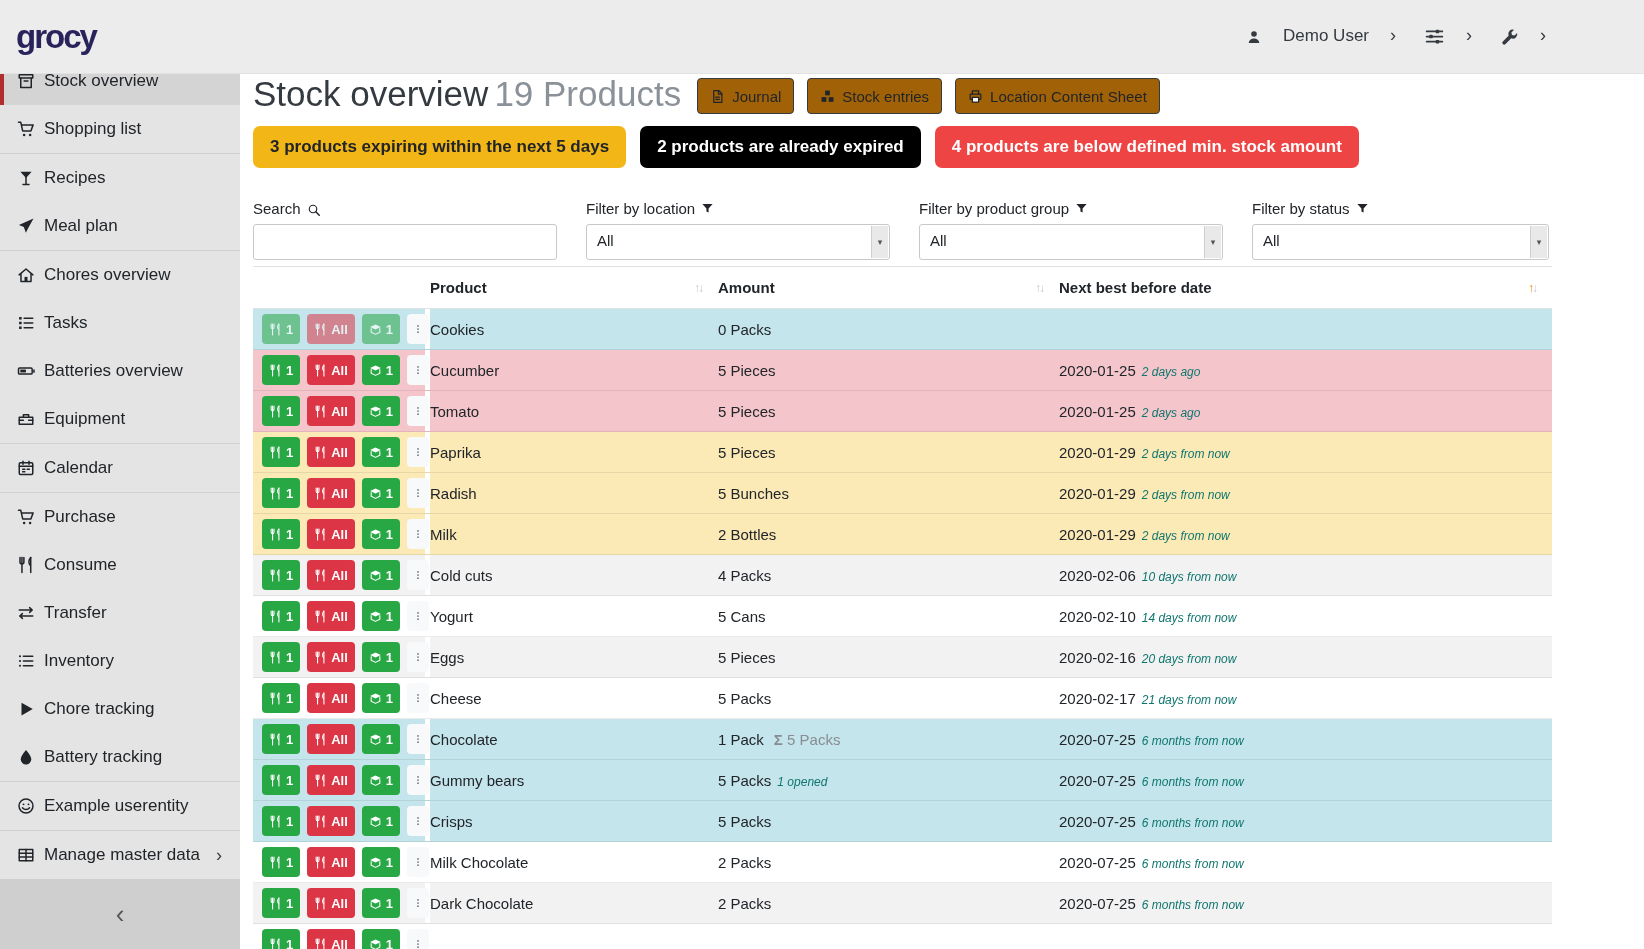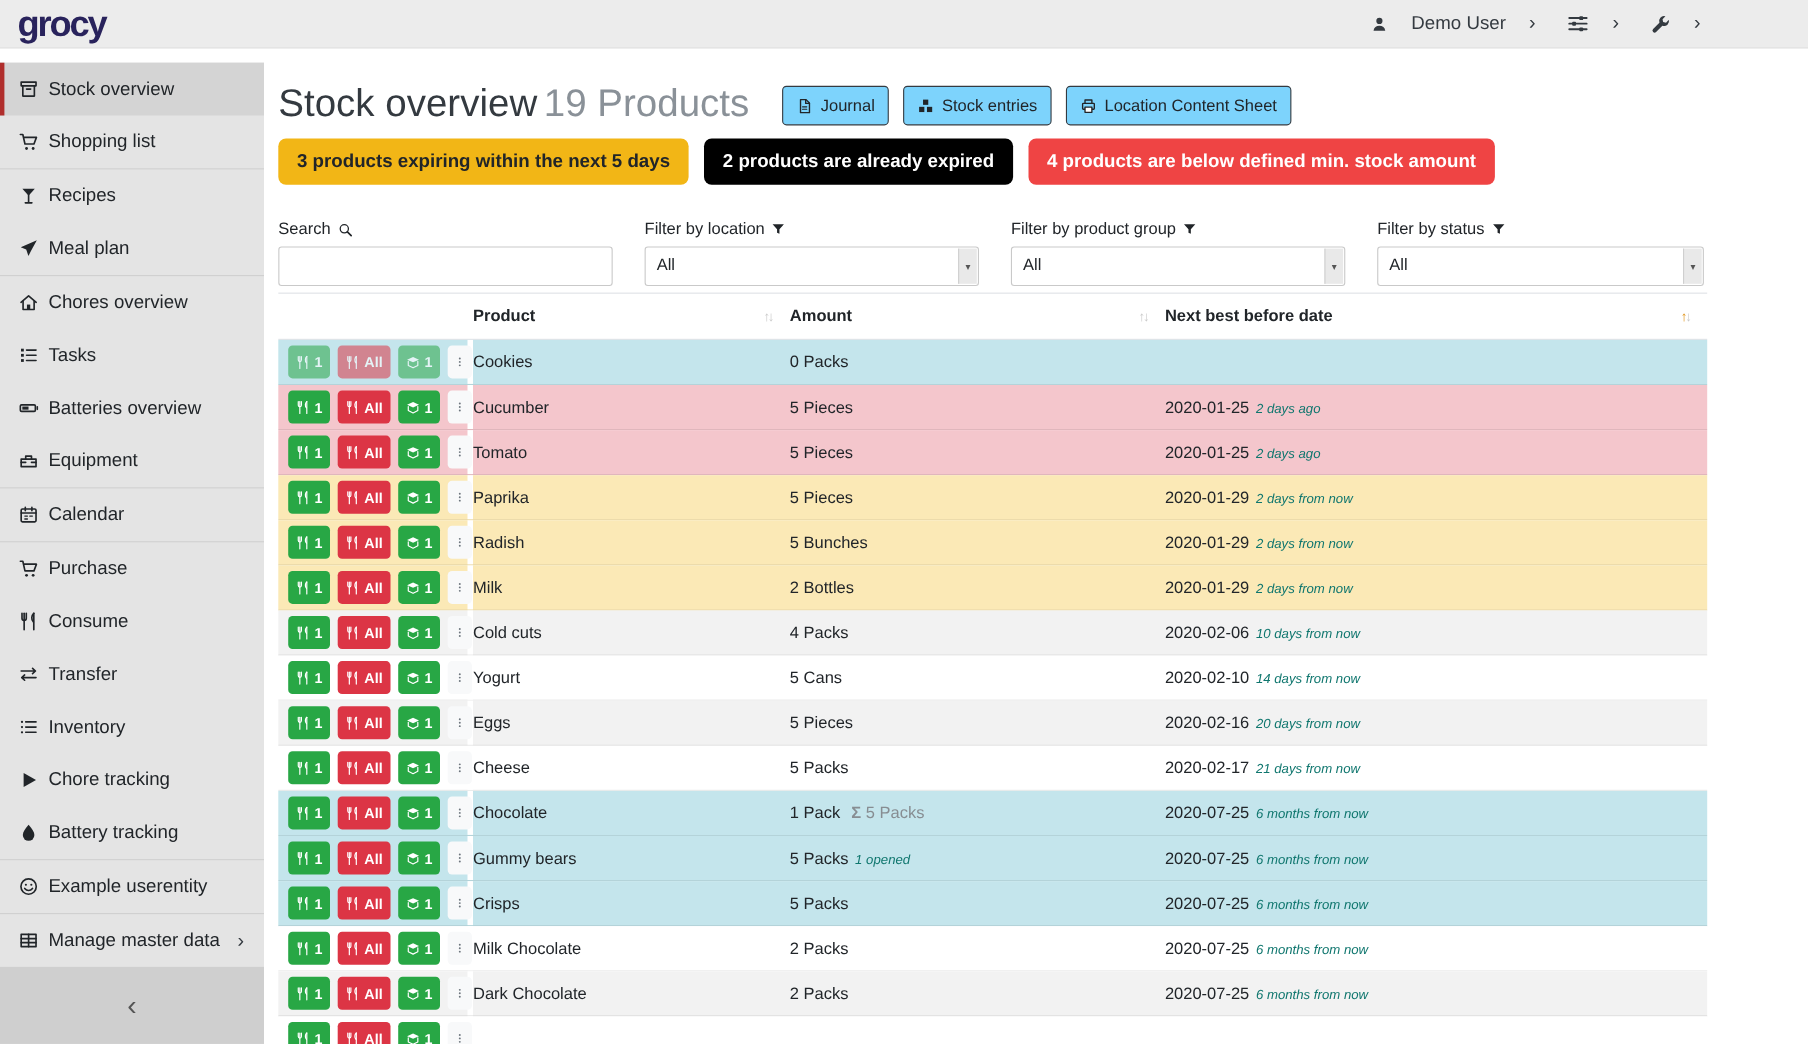--- a/index.html
+++ b/index.html
@@ -6,21 +6,21 @@
   html,body { margin:0; padding:0; }
   body {
     width:1644px; height:949px; overflow:hidden; position:relative;
     font-family:"Liberation Sans", sans-serif; color:#212529; background:#fff;
     -webkit-font-smoothing:antialiased;
   }
   svg.ic { display:inline-block; vertical-align:middle; }
 
   
   .navbar {
-    position:absolute; top:0; left:0; right:0; height:44px;
+    position:absolute; top:0; left:0; right:0; height:74px;
     background:#ececec; border-bottom:1px solid #e2e2e2;
     display:flex; align-items:center; justify-content:space-between;
     padding:0 98px 0 16px; z-index:5;
   }
   .logo { font-size:33px; font-weight:bold; color:#29235c; letter-spacing:-2px; cursor:pointer; }
   .nav-right { display:flex; align-items:center; gap:28px; }
   .nav-group { display:flex; align-items:center; gap:21px; color:#343a40; font-size:17px; cursor:pointer; }
   .nav-chevron { font-size:18px; color:#343a40; line-height:1; margin-top:-2px; }
 
   
@@ -38,26 +38,26 @@
   .sidebar-divider { height:1px; flex:0 0 1px; background:#d0d0d0; }
   .sidebar-expand { margin-left:auto; font-size:18px; color:#343a40; padding-right:6px; }
   .sidebar-footer {
     margin-top:auto; flex:1 1 auto; background:#cfcfcf;
     display:flex; align-items:center; justify-content:center;
     font-size:26px; color:#555; cursor:pointer; max-height:70px;
   }
 
   
   .main { position:absolute; top:57px; left:240px; right:0; bottom:0; background:#fff; padding:16px 0 0 13px; }
-  .page-header { display:flex; align-items:center; gap:26px; height:42px; }
+  .page-header { display:flex; align-items:center; gap:12px; height:42px; }
   .page-title { font-size:35px; font-weight:400; color:#343a40; margin:0 0 0 0; white-space:nowrap; }
   .page-subtitle { color:#8a9198; margin-left:6px; }
   .hdr-btn {
     display:flex; align-items:center; gap:7px; height:36px; padding:0 12px;
-    background:#7dd3fc; border:1px solid #343a40; border-radius:4px;
+    background:#a16207; border:1px solid #343a40; border-radius:4px;
     font-size:15px; color:#212529; cursor:pointer; font-family:inherit;
   }
   .hdr-btn .ic { color:#212529; }
   .hdr-buttons { display:flex; gap:13px; margin-left:4px; margin-top:4px; }
 
   
   .alerts { display:flex; gap:14px; margin-top:11px; }
   .alert {
     padding:11px 17px; border-radius:7px; font-size:17px; font-weight:600;
     cursor:pointer; white-space:nowrap;

